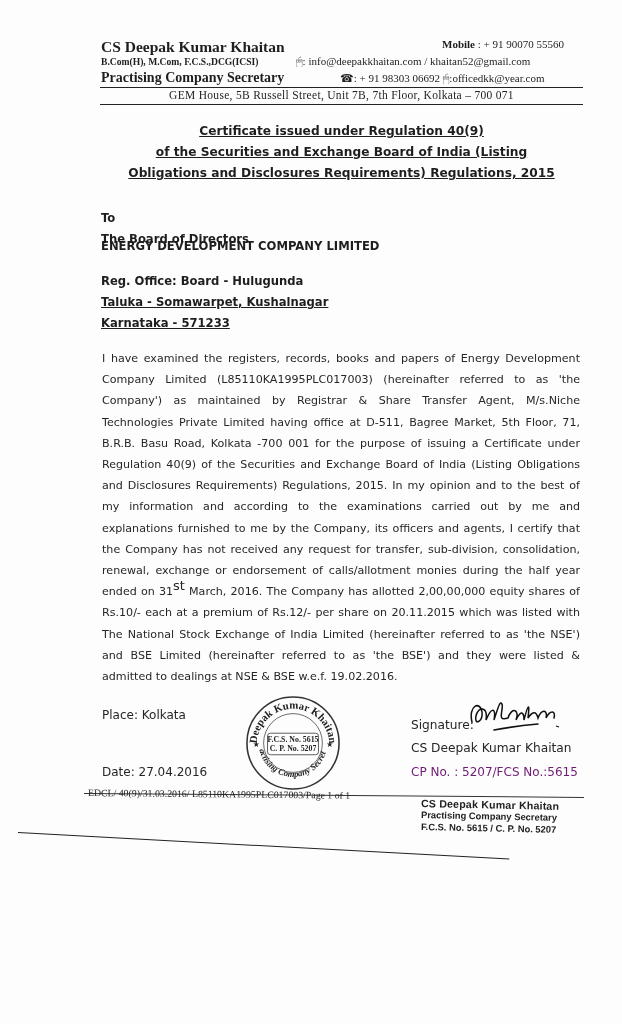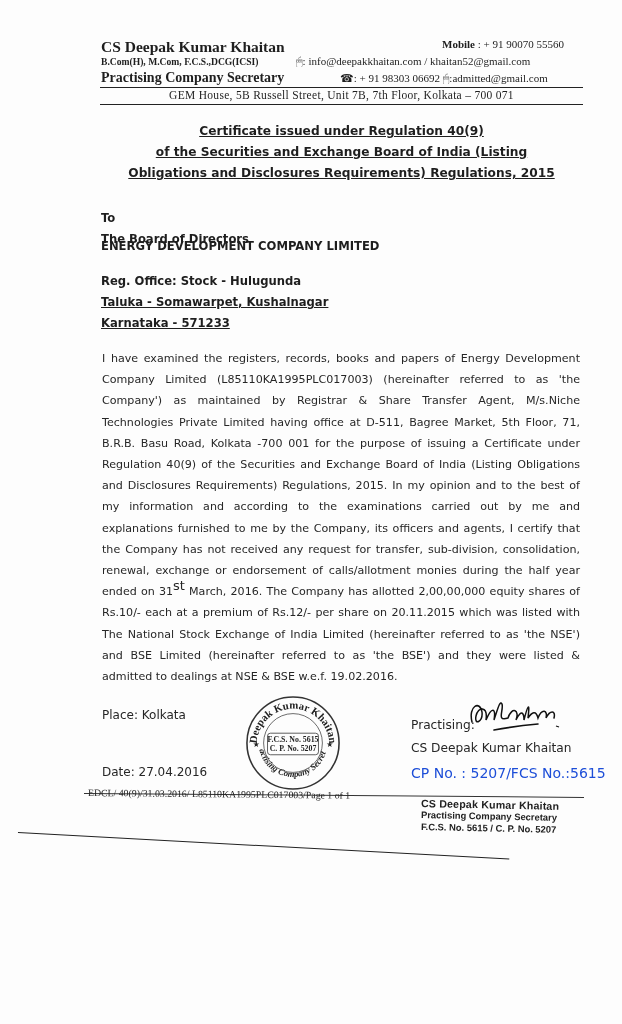--- a/index.html
+++ b/index.html
@@ -50,52 +50,52 @@
     #place { top: 708px; }
     #date { top: 765px; }
 
     
     #stamp { position: absolute; left: 244px; top: 694px; width: 98px; height: 98px; }
 
     
     #sig-label { position: absolute; left: 411px; top: 718px; font-size: 12.2px; color: #262626; }
     #sig-graphic { position: absolute; left: 466px; top: 696px; width: 95px; height: 40px; }
     #signer-name { position: absolute; left: 411px; top: 741px; font-size: 12.2px; color: #262626; }
-    #signer-reg { position: absolute; left: 411px; top: 765px; font-size: 14px; color: #1d4ed8; }
+    #signer-reg { position: absolute; left: 411px; top: 765px; font-size: 12px; color: #701a75; }
 
     
     #footer-rule { position: absolute; left: 84px; top: 793px; width: 500px; height: 0; border-top: 1.2px solid #333; transform: rotate(0.45deg); transform-origin: left; }
     #footer-ref { position: absolute; left: 88px; top: 787px; font-size: 9.8px; transform: rotate(0.6deg); transform-origin: left; color: #222; }
     .stampline { position: absolute; left: 421px; font-family: "Liberation Sans", "DejaVu Sans", sans-serif; font-weight: bold; transform: rotate(1.2deg); transform-origin: left; color: #222; }
     #fs-name { top: 797px; font-size: 10.6px; letter-spacing: 0.2px; }
     #fs-title { top: 809px; font-size: 9.4px; }
     #fs-reg { top: 821px; font-size: 9.4px; }
     #bottom-rule { position: absolute; left: 18px; top: 832px; width: 492px; height: 0; border-top: 1.8px solid #222; transform: rotate(3.1deg); transform-origin: left; }
   </style>
 </head>
 <body>
 
 <div id="lh-name" class="abs serif">CS Deepak Kumar Khaitan</div>
 <div id="lh-mobile" class="abs serif"><b>Mobile</b> <span>: + 91 90070 55560</span></div>
 <div id="lh-quals" class="abs serif">B.Com(H), M.Com, F.C.S.,DCG(ICSI)</div>
 <div id="lh-email" class="abs serif"><span>🖱︎</span><span>: info@deepakkhaitan.com / khaitan52@gmail.com</span></div>
 <div id="lh-title" class="abs serif">Practising Company Secretary</div>
-<div id="lh-phone" class="abs serif"><span>☎</span><span>: + 91 98303 06692</span> <span>🖱︎</span><span>:admitted@gmail.com</span></div>
+<div id="lh-phone" class="abs serif"><span>☎</span><span>: + 91 98303 06692</span> <span>🖱︎</span><span>:officedkk@year.com</span></div>
 <div id="lh-rule1"></div>
 <div id="lh-address" class="abs serif">GEM House, 5B Russell Street, Unit 7B, 7th Floor, Kolkata – 700 071</div>
 <div id="lh-rule2"></div>
 
 <div id="title-1" class="title-line sans">Certificate issued under Regulation 40(9)</div>
 <div id="title-2" class="title-line sans">of the Securities and Exchange Board of India (Listing</div>
 <div id="title-3" class="title-line sans">Obligations and Disclosures Requirements) Regulations, 2015</div>
 
 <div id="addr-to" class="addr sans">To</div>
 <div id="addr-1" class="addr sans">The Board of Directors</div>
 <div id="addr-2" class="addr sans">ENERGY DEVELOPMENT COMPANY LIMITED</div>
-<div id="addr-3" class="addr sans">Reg. Office: Stock - Hulugunda</div>
+<div id="addr-3" class="addr sans">Reg. Office: Board - Hulugunda</div>
 <div id="addr-4" class="addr sans">Taluka - Somawarpet, Kushalnagar</div>
 <div id="addr-5" class="addr sans">Karnataka - 571233</div>
 
 <div id="body-text" class="sans"><span>I have examined the registers, records, books and papers of Energy Development Company Limited (L85110KA1995PLC017003) (hereinafter referred to as 'the Company') as maintained by Registrar &amp; Share Transfer Agent, M/s.Niche Technologies Private Limited having office at D-511, Bagree Market, 5th Floor, 71, B.R.B. Basu Road, Kolkata -700 001 for the purpose of issuing a Certificate under Regulation 40(9) of the Securities and Exchange Board of India (Listing Obligations and Disclosures Requirements) Regulations, 2015. In my opinion and to the best of my information and according to the examinations carried out by me and explanations furnished to me by the Company, its officers and agents, I certify that the Company has not received any request for transfer, sub-division, consolidation, renewal, exchange or endorsement of calls/allotment monies during the half year ended on 31</span><sup>st</sup><span> March, 2016. The Company has allotted 2,00,00,000 equity shares of Rs.10/- each at a premium of Rs.12/- per share on 20.11.2015 which was listed with The National Stock Exchange of India Limited (hereinafter referred to as 'the NSE') and BSE Limited (hereinafter referred to as 'the BSE') and they were listed &amp; admitted to dealings at NSE &amp; BSE w.e.f. 19.02.2016.</span></div>
 
 <div id="place" class="pd sans">Place:  Kolkata</div>
 <div id="date" class="pd sans">Date: 27.04.2016</div>
 
 <svg id="stamp" viewBox="0 0 100 100">
   <defs>
@@ -110,21 +110,21 @@
   <text font-family="Liberation Serif, serif" font-size="9" font-style="italic" font-weight="bold" fill="#222">
     <textPath href="#arcBot" startOffset="50%" text-anchor="middle">Practising Company Secretary</textPath>
   </text>
   <rect x="24" y="40" width="52" height="22" rx="3" fill="none" stroke="#333" stroke-width="0.8"></rect>
   <text x="50" y="49" text-anchor="middle" font-family="Liberation Serif, serif" font-size="8" font-weight="bold" fill="#222">F.C.S. No. 5615</text>
   <text x="50" y="58" text-anchor="middle" font-family="Liberation Serif, serif" font-size="8" font-weight="bold" fill="#222">C. P. No. 5207</text>
   <text x="9" y="54" font-size="8" fill="#222">★</text>
   <text x="84" y="54" font-size="8" fill="#222">★</text>
 </svg>
 
-<div id="sig-label" class="sans">Practising:</div>
+<div id="sig-label" class="sans">Signature:</div>
 <svg id="sig-graphic" viewBox="0 0 95 40">
   <path d="M6 26 C 2 10, 14 4, 16 16 C 17 26, 8 30, 10 20 C 12 10, 22 10, 20 24 C 26 10, 30 12, 28 24 C 32 12, 34 4, 36 8 C 38 14, 30 26, 42 22 C 46 10, 54 14, 50 24 C 56 12, 58 18, 58 24 C 62 8, 64 6, 62 22 C 66 16, 70 14, 72 22 C 76 12, 82 14, 80 22 C 84 14, 90 14, 88 22" fill="none" stroke="#111" stroke-width="1.5" stroke-linecap="round"></path>
   <path d="M28 34 Q 50 30 72 28" fill="none" stroke="#111" stroke-width="1.6" stroke-linecap="round"></path>
   <path d="M90 30 L 93 31" stroke="#111" stroke-width="1.2"></path>
 </svg>
 <div id="signer-name" class="sans">CS Deepak Kumar Khaitan</div>
 <div id="signer-reg" class="sans">CP No. : 5207/FCS No.:5615</div>
 
 <div id="footer-rule"></div>
 <div id="footer-ref" class="serif">EDCL/ 40(9)/31.03.2016/ L85110KA1995PLC017003/Page 1 of 1</div>

